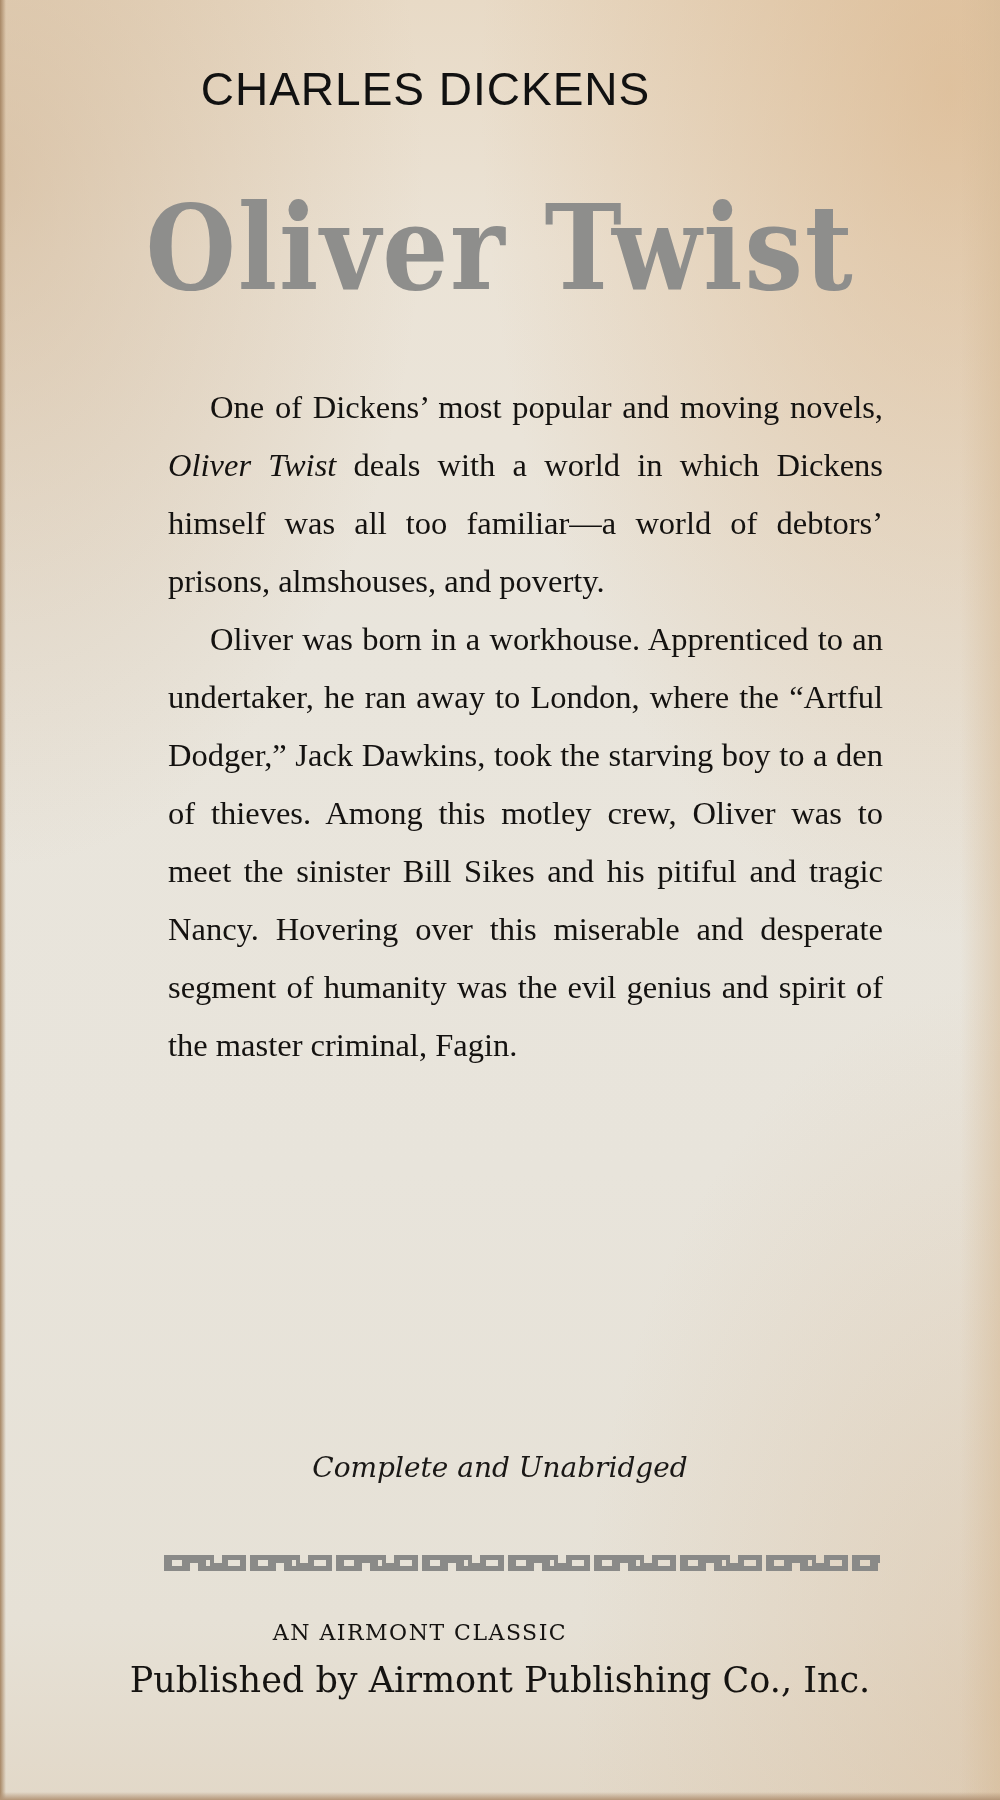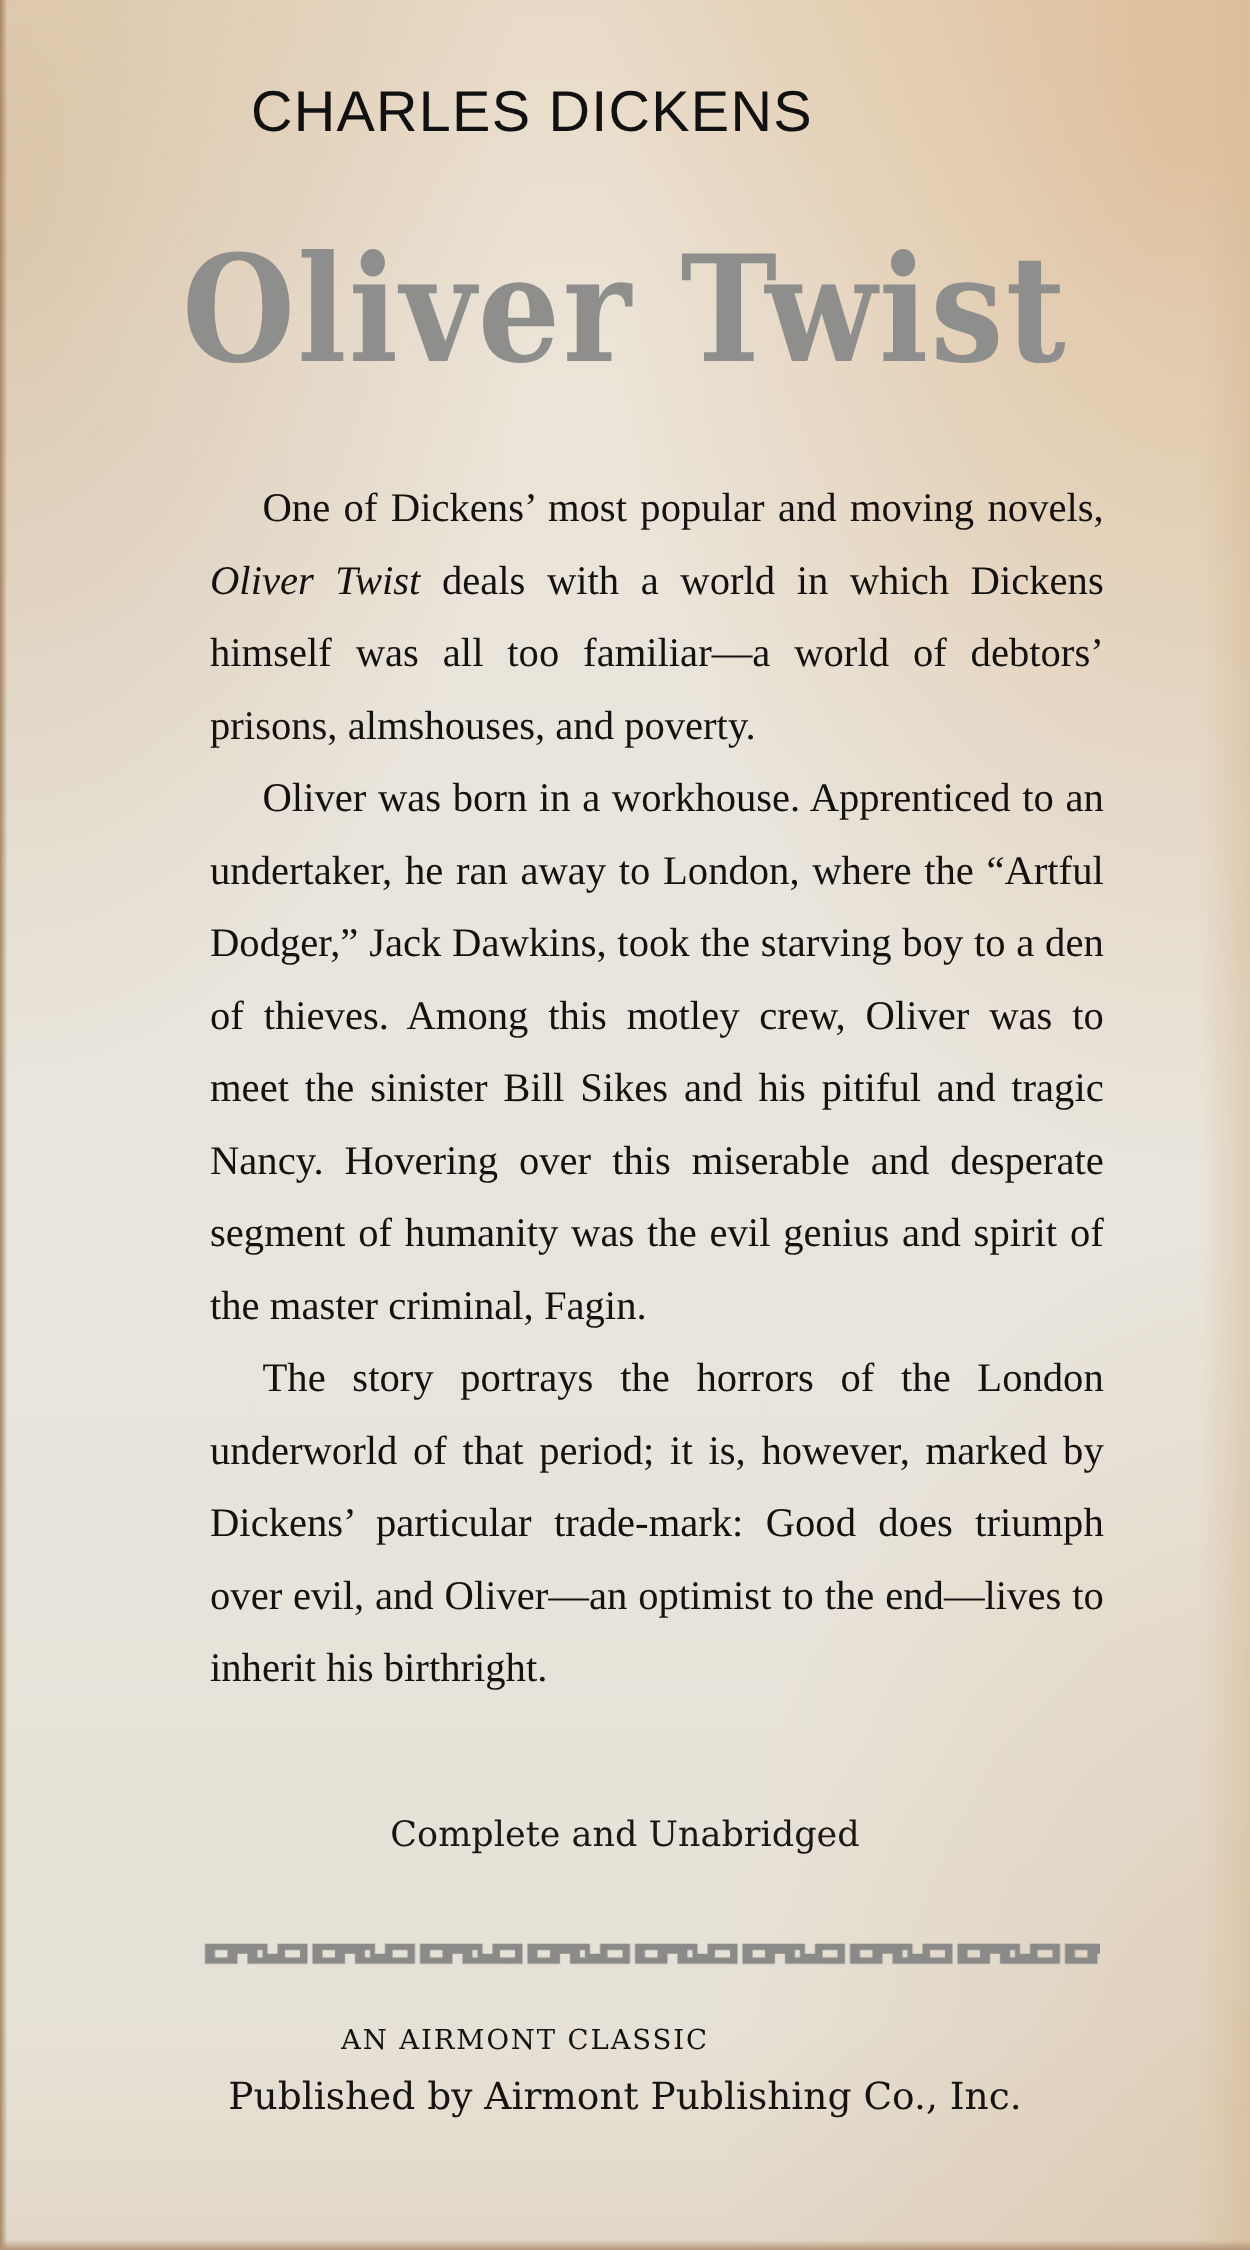--- a/index.html
+++ b/index.html
@@ -81,20 +81,21 @@
     }
     .body-text em { font-style: italic; }
 
     .tagline {
       position: absolute;
       top: 1451px;
       left: 0;
       width: 1000px;
       text-align: center;
       font-family: "DejaVu Serif", "Liberation Serif", serif;
+      font-style: italic;
       font-size: 28px;
       color: #1a1816;
     }
 
     .meander {
       position: absolute;
       top: 1552px;
       left: 162px;
       width: 718px;
       height: 22px;
@@ -111,40 +112,39 @@
       letter-spacing: 1.5px;
       color: #151311;
     }
     .publisher {
       position: absolute;
       top: 1660px;
       left: 0;
       width: 1000px;
       text-align: center;
       font-family: "DejaVu Serif", "Liberation Serif", serif;
-      font-size: 30px;
+      font-size: 35px;
       color: #151311;
     }
   </style>
 </head>
 <body>
 
 <div class="cover">
   <div class="edge-left"></div>
   <div class="edge-right"></div>
   <div class="edge-bottom"></div>
 
   <div class="author">CHARLES DICKENS</div>
 
   <div class="title">Oliver Twist</div>
 
   <div class="body-text">
     <p><span>One of Dickens’ most popular and moving novels, </span><em>Oliver Twist</em><span> deals with a world in which Dickens himself was all too familiar—a world of debtors’ prisons, almshouses, and poverty.</span></p>
     <p>Oliver was born in a workhouse. Apprenticed to an undertaker, he ran away to London, where the “Artful Dodger,” Jack Dawkins, took the starving boy to a den of thieves. Among this motley crew, Oliver was to meet the sinister Bill Sikes and his pitiful and tragic Nancy. Hovering over this miserable and desperate segment of humanity was the evil genius and spirit of the master criminal, Fagin.</p>
-    <p>The story portrays the horrors of the London underworld of that period; it is, however, marked by Dickens’ particular trade-mark: Good does triumph over evil, and Oliver—an optimist to the end—lives to inherit his birthright.</p>
   </div>
 
   <div class="tagline">Complete and Unabridged</div>
 
   <svg class="meander" viewBox="0 0 718 22" preserveAspectRatio="none">
     <defs>
       <pattern id="key" x="0" y="0" width="86" height="22" patternUnits="userSpaceOnUse">
         <path d="M2 3 H52 V11 H60 V3 H84 V19 H36 V11 H28 V19 H2 Z M10 8 V14 H20 V8 Z M44 8 V14 H48 V8 Z M66 8 V14 H78 V8 Z" fill="#8a8a88" fill-rule="evenodd"></path>
       </pattern>
     </defs>

